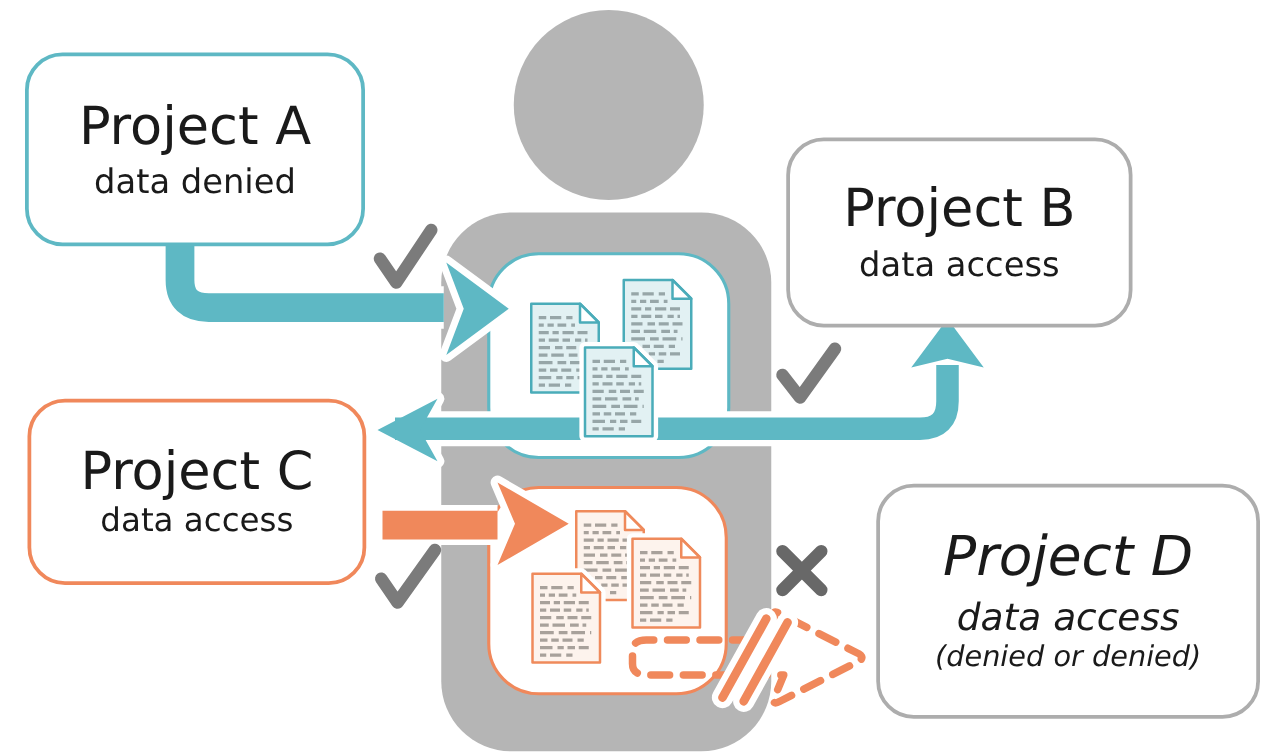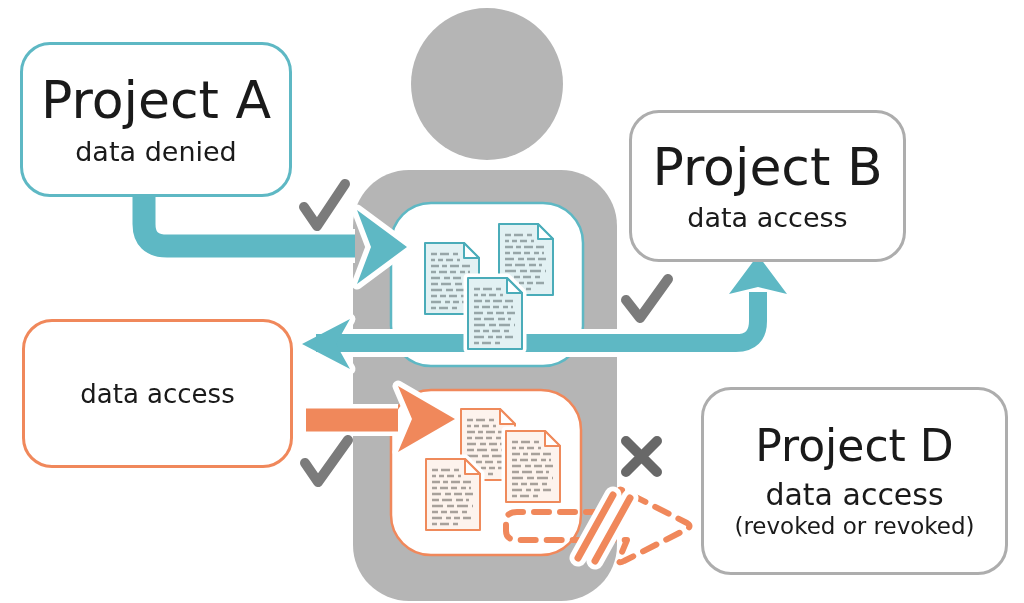--- a/index.html
+++ b/index.html
@@ -8,31 +8,31 @@
     font-family:"DejaVu Sans","Liberation Sans",sans-serif;color:var(--text,#1a1a1a);
   }
   .art{position:absolute;left:0;top:0;width:1024px;height:603px;}
 
   
   .pbox{
     position:absolute;box-sizing:border-box;background:#fff;border-radius:30px;
     display:flex;flex-direction:column;align-items:center;justify-content:center;
     text-align:center;z-index:10;
   }
-  .pbox .title{font-size:52px;line-height:1.1;letter-spacing:0px;}
+  .pbox .title{font-size:42px;line-height:1.1;letter-spacing:0px;}
   .pbox .sub{font-size:27px;line-height:1.15;margin-top:6px;}
   .pbox .sub2{font-size:27px;line-height:1.15;}
   .pbox .note{font-size:23px;line-height:1.1;margin-top:2px;}
 
   .box-a{left:20px;top:42px;width:272px;height:155px;border:3.5px solid var(--teal);}
   .box-b{left:629px;top:94px;width:277px;height:152px;border:3.5px solid var(--box_border_gray);margin-top:16px;}
   .box-c{left:22px;top:319px;width:271px;height:149px;border:3.5px solid var(--orange);}
   .box-c .title{font-size:42px;}
   .box-c .sub{margin-top:3px;font-size:26px;}
-  .box-d{left:701px;top:387px;width:307px;height:188px;border:3.5px solid var(--box_border_gray);}
+  .box-d{left:701px;top:387px;width:307px;height:188px;border:3.5px solid var(--box_border_gray);font-style:italic;}
   .box-d .title{font-size:44px;}
   .box-d .sub{font-size:30px;margin-top:7px;}
 
   
   .fill-gray{fill:var(--person_gray);}
   .panel{fill:#fff;stroke-width:2.5px;}
   .panel.teal{stroke:var(--teal);}
   .panel.orange{stroke:var(--orange);}
   .shaft{fill:none;}
   .shaft.under{stroke:#fff;}
@@ -136,22 +136,23 @@
     <div class="title">Project A</div>
     <div class="sub">data denied</div>
   </div>
 
   <div class="pbox box-b">
     <div class="title">Project B</div>
     <div class="sub">data access</div>
   </div>
 
   <div class="pbox box-c">
+    <div class="title">Project C</div>
     <div class="sub">data access</div>
   </div>
 
   <div class="pbox box-d">
     <div class="title">Project D</div>
     <div class="sub">data access</div>
-    <div class="note">(revoked or revoked)</div>
+    <div class="note">(denied or denied)</div>
   </div>
 
 </div>
 
 </body></html>

